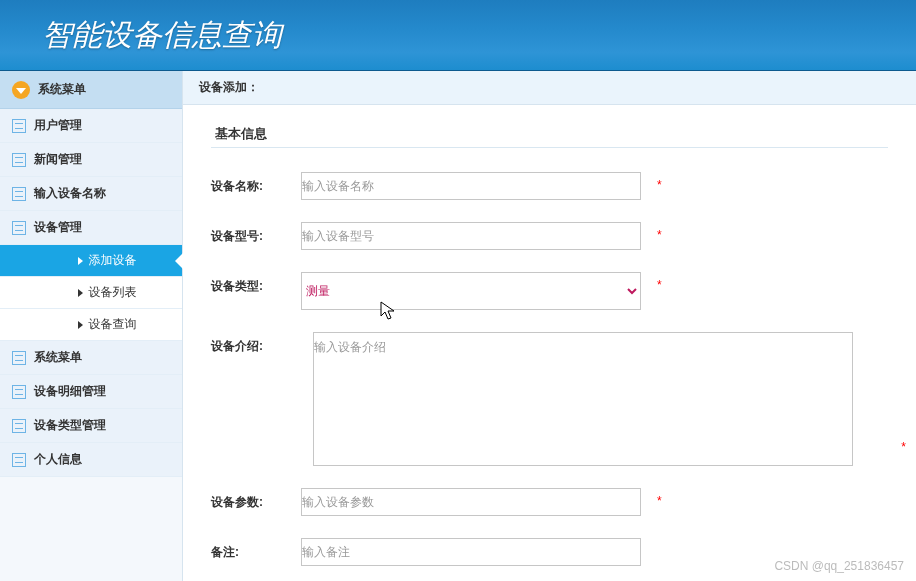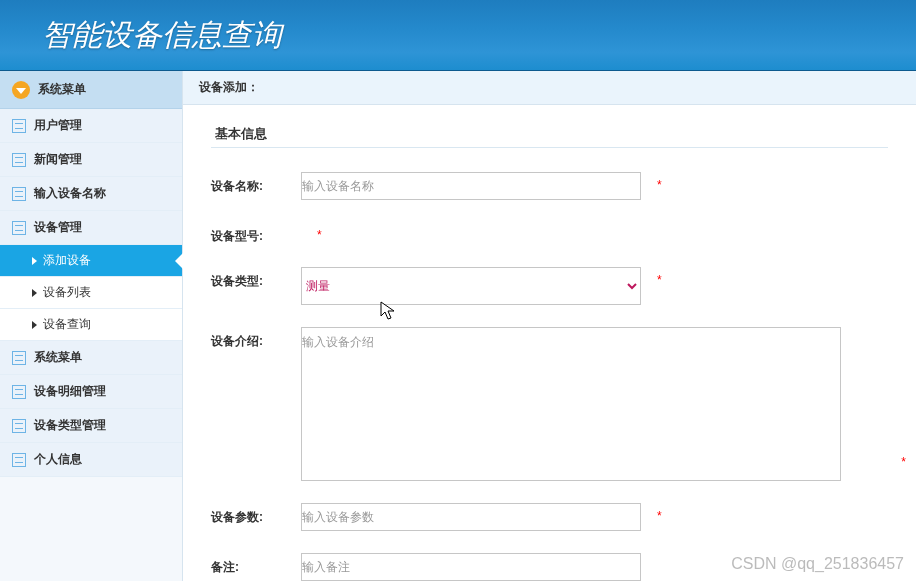--- a/index.html
+++ b/index.html
@@ -74,20 +74,21 @@
 
 .sub-item {
   height: 32px;
   display: flex;
   align-items: center;
   padding-left: 32px;
   border-bottom: 1px solid #e3eef7;
   background: #fff;
   cursor: pointer;
   position: relative;
+  justify-content: center;
 }
 .sub-item.active {
   background: #1aa5e4;
   color: #fff;
 }
 .sub-item.active::after {
   content: "";
   position: absolute;
   right: -1px;
   top: 50%;
@@ -142,39 +143,39 @@
 .form-input, .form-select, .form-textarea {
   width: 340px;
   border: 1px solid #c6c6c6;
   padding: 6px 0;
   font-size: 12px;
   font-family: inherit;
   color: #be185d;
 }
 .form-input::placeholder, .form-textarea::placeholder { color: #999; }
 .form-select { height: 38px; background: #fff; }
-.form-textarea { height: 154px; resize: none; width: 540px; }
+.form-textarea { height: 134px; resize: none; width: 540px; }
 .required { color: red; margin-left: 16px; padding-top: 6px; }
-.textarea-required { position: relative; }
+.textarea-required { position: relative; gap: 12px; }
 .textarea-required .required { position: absolute; right: -18px; bottom: 12px; }
 
 .cursor-ptr {
   position: absolute;
   left: 380px; top: 301px;
   width: 16px; height: 20px;
   pointer-events: none;
   z-index: 1000;
 }
 
 .watermark {
   position: fixed;
   right: 12px;
   bottom: 8px;
   color: rgba(120,120,120,0.5);
-  font-size: 16px;
+  font-size: 12px;
   font-family: Arial, sans-serif;
   pointer-events: none;
 }
 </style>
 </head>
 <body>
 
 <div class="app-header">
   <div class="app-title">智能设备信息查询</div>
 </div>
@@ -246,20 +247,21 @@
       <div class="section-title">基本信息</div>
 
       <div class="form-row">
         <div class="form-label">设备名称:</div>
         <input class="form-input" placeholder="输入设备名称" style="">
         <span class="required">*</span>
       </div>
 
       <div class="form-row">
         <div class="form-label">设备型号:</div>
+        <input class="form-input" placeholder="输入设备型号" style="">
         <span class="required">*</span>
       </div>
 
       <div class="form-row">
         <div class="form-label">设备类型:</div>
         <select class="form-select">
           <option>测量</option>
         </select>
         <span class="required">*</span>
       </div>

